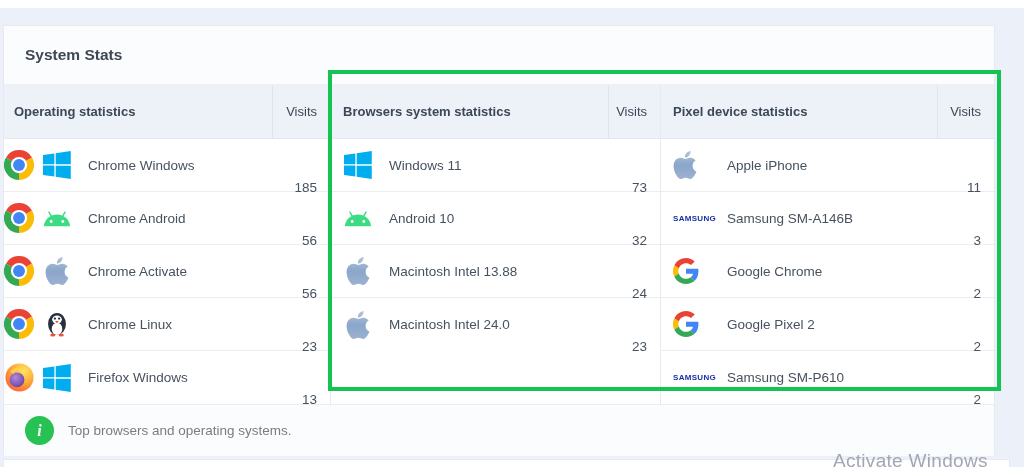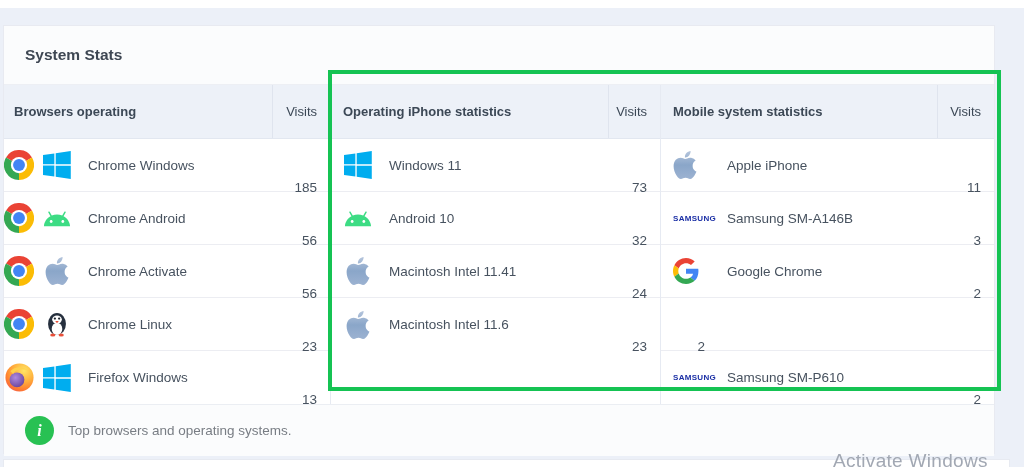--- a/index.html
+++ b/index.html
@@ -51,21 +51,21 @@
 <body>
 
 <div id="viewport">
   <div class="top-strip"></div>
 
   <div class="card">
     <div class="card-title">System Stats</div>
     <div class="tables">
         <div class="t t1">
           <div class="thead">
-            <div class="th-label">Browsers operating</div>
+            <div class="th-label">Operating statistics</div>
             <div class="th-visits">Visits</div>
           </div>
           <div class="trow">
             <div class="row-label">
               <span class="islot">
                 <svg width="30" height="30" viewBox="0 0 48 48">
                   <circle cx="24" cy="24" r="24" fill="#fff"></circle>
                   <path fill="#EA4335" d="M24 24 L3.2 12 A24 24 0 0 1 44.8 12 Z"></path>
                   <path fill="#34A853" d="M24 24 L3.2 12 A24 24 0 0 0 24 48 Z"></path>
                   <path fill="#FBBC05" d="M24 24 L24 48 A24 24 0 0 0 44.8 12 Z"></path>
@@ -185,21 +185,21 @@
                   <path fill="#00ADEF" d="M0 12.4 L35.7 7.5 L35.7 41.9 L0 41.9 Z M39.9 6.9 L87.3 0 L87.3 41.8 L39.9 41.8 Z M0 45.7 L35.7 45.7 L35.7 80.2 L0 75.3 Z M39.9 46.1 L87.3 46.1 L87.3 88 L39.9 81.2 Z"></path>
                 </svg>
               </span>
               <span class="row-text">Firefox Windows</span>
             </div>
             <div class="row-visits">13</div>
           </div>
         </div>
         <div class="t t2">
           <div class="thead">
-            <div class="th-label">Operating iPhone statistics</div>
+            <div class="th-label">Browsers system statistics</div>
             <div class="th-visits">Visits</div>
           </div>
           <div class="trow">
             <div class="row-label">
               <span class="islot">
                 <svg width="28" height="28" viewBox="0 0 88 88">
                   <path fill="#00ADEF" d="M0 12.4 L35.7 7.5 L35.7 41.9 L0 41.9 Z M39.9 6.9 L87.3 0 L87.3 41.8 L39.9 41.8 Z M0 45.7 L35.7 45.7 L35.7 80.2 L0 75.3 Z M39.9 46.1 L87.3 46.1 L87.3 88 L39.9 81.2 Z"></path>
                 </svg>
               </span>
               <span class="row-text">Windows 11</span>
@@ -224,46 +224,46 @@
                   <defs>
                     <linearGradient id="apg" x1="0" y1="0" x2="0" y2="1">
                       <stop offset="0" stop-color="#b5c5dc"></stop>
                       <stop offset="0.5" stop-color="#8aa6c9"></stop>
                       <stop offset="1" stop-color="#9cb2d1"></stop>
                     </linearGradient>
                   </defs>
                   <path fill="url(#apg)" d="M788.1 340.9c-5.8 4.5-108.2 62.2-108.2 190.5 0 148.4 130.3 200.9 134.2 202.2-.6 3.2-20.7 71.9-68.7 141.9-42.8 61.6-87.5 123.1-155.5 123.1s-85.5-39.5-164-39.5c-76.5 0-103.7 40.8-165.9 40.8s-105.6-57-155.5-127C46.7 790.7 0 663 0 541.8c0-194.4 126.4-297.5 250.8-297.5 66.1 0 121.2 43.4 162.7 43.4 39.5 0 101.1-46 176.3-46 28.5 0 130.9 2.6 198.3 99.2zm-234-181.5c31.1-36.9 53.1-88.1 53.1-139.3 0-7.1-.6-14.3-1.9-20.1-50.6 1.9-110.8 33.7-147.1 75.8-28.5 32.4-55.1 83.6-55.1 135.5 0 7.8 1.3 15.6 1.9 18.1 3.2.6 8.4 1.3 13.6 1.3 45.4 0 102.5-30.4 135.5-71.3z"></path>
                 </svg>
               </span>
-              <span class="row-text">Macintosh Intel 11.41</span>
+              <span class="row-text">Macintosh Intel 13.88</span>
             </div>
             <div class="row-visits">24</div>
           </div>
           <div class="trow">
             <div class="row-label">
               <span class="islot">
                 <svg width="24" height="28" viewBox="0 0 814 1000">
                   <defs>
                     <linearGradient id="apg" x1="0" y1="0" x2="0" y2="1">
                       <stop offset="0" stop-color="#b5c5dc"></stop>
                       <stop offset="0.5" stop-color="#8aa6c9"></stop>
                       <stop offset="1" stop-color="#9cb2d1"></stop>
                     </linearGradient>
                   </defs>
                   <path fill="url(#apg)" d="M788.1 340.9c-5.8 4.5-108.2 62.2-108.2 190.5 0 148.4 130.3 200.9 134.2 202.2-.6 3.2-20.7 71.9-68.7 141.9-42.8 61.6-87.5 123.1-155.5 123.1s-85.5-39.5-164-39.5c-76.5 0-103.7 40.8-165.9 40.8s-105.6-57-155.5-127C46.7 790.7 0 663 0 541.8c0-194.4 126.4-297.5 250.8-297.5 66.1 0 121.2 43.4 162.7 43.4 39.5 0 101.1-46 176.3-46 28.5 0 130.9 2.6 198.3 99.2zm-234-181.5c31.1-36.9 53.1-88.1 53.1-139.3 0-7.1-.6-14.3-1.9-20.1-50.6 1.9-110.8 33.7-147.1 75.8-28.5 32.4-55.1 83.6-55.1 135.5 0 7.8 1.3 15.6 1.9 18.1 3.2.6 8.4 1.3 13.6 1.3 45.4 0 102.5-30.4 135.5-71.3z"></path>
                 </svg>
               </span>
-              <span class="row-text">Macintosh Intel 11.6</span>
+              <span class="row-text">Macintosh Intel 24.0</span>
             </div>
             <div class="row-visits">23</div>
           </div>
         </div>
         <div class="t t3">
           <div class="thead">
-            <div class="th-label">Mobile system statistics</div>
+            <div class="th-label">Pixel device statistics</div>
             <div class="th-visits">Visits</div>
           </div>
           <div class="trow">
             <div class="row-label">
               <span class="islot">
                 <svg width="24" height="28" viewBox="0 0 814 1000">
                   <defs>
                     <linearGradient id="apg" x1="0" y1="0" x2="0" y2="1">
                       <stop offset="0" stop-color="#b5c5dc"></stop>
                       <stop offset="0.5" stop-color="#8aa6c9"></stop>
@@ -294,20 +294,31 @@
                   <path fill="#4285F4" d="M46.98 24.55c0-1.57-.15-3.09-.38-4.55H24v9.02h12.94c-.58 2.96-2.26 5.48-4.78 7.18l7.73 6c4.51-4.18 7.09-10.36 7.09-17.65z"></path>
                   <path fill="#FBBC05" d="M10.53 28.59c-.48-1.45-.76-2.99-.76-4.59s.27-3.14.76-4.59l-7.98-6.19C.92 16.46 0 20.12 0 24c0 3.88.92 7.54 2.56 10.78l7.97-6.19z"></path>
                   <path fill="#34A853" d="M24 48c6.48 0 11.93-2.13 15.89-5.81l-7.73-6c-2.15 1.45-4.92 2.3-8.16 2.3-6.26 0-11.57-4.22-13.47-9.91l-7.98 6.19C6.51 42.62 14.62 48 24 48z"></path>
                 </svg>
               </span>
               <span class="row-text">Google Chrome</span>
             </div>
             <div class="row-visits">2</div>
           </div>
           <div class="trow">
+            <div class="row-label">
+              <span class="islot">
+                <svg width="26" height="26" viewBox="0 0 48 48">
+                  <path fill="#EA4335" d="M24 9.5c3.54 0 6.71 1.22 9.21 3.6l6.85-6.85C35.9 2.38 30.47 0 24 0 14.62 0 6.51 5.38 2.56 13.22l7.98 6.19C12.43 13.72 17.74 9.5 24 9.5z"></path>
+                  <path fill="#4285F4" d="M46.98 24.55c0-1.57-.15-3.09-.38-4.55H24v9.02h12.94c-.58 2.96-2.26 5.48-4.78 7.18l7.73 6c4.51-4.18 7.09-10.36 7.09-17.65z"></path>
+                  <path fill="#FBBC05" d="M10.53 28.59c-.48-1.45-.76-2.99-.76-4.59s.27-3.14.76-4.59l-7.98-6.19C.92 16.46 0 20.12 0 24c0 3.88.92 7.54 2.56 10.78l7.97-6.19z"></path>
+                  <path fill="#34A853" d="M24 48c6.48 0 11.93-2.13 15.89-5.81l-7.73-6c-2.15 1.45-4.92 2.3-8.16 2.3-6.26 0-11.57-4.22-13.47-9.91l-7.98 6.19C6.51 42.62 14.62 48 24 48z"></path>
+                </svg>
+              </span>
+              <span class="row-text">Google Pixel 2</span>
+            </div>
             <div class="row-visits">2</div>
           </div>
           <div class="trow">
             <div class="row-label">
               <span class="islot">
                 <span class="samsung-mark">SAMSUNG</span>
               </span>
               <span class="row-text">Samsung SM-P610</span>
             </div>
             <div class="row-visits">2</div>

